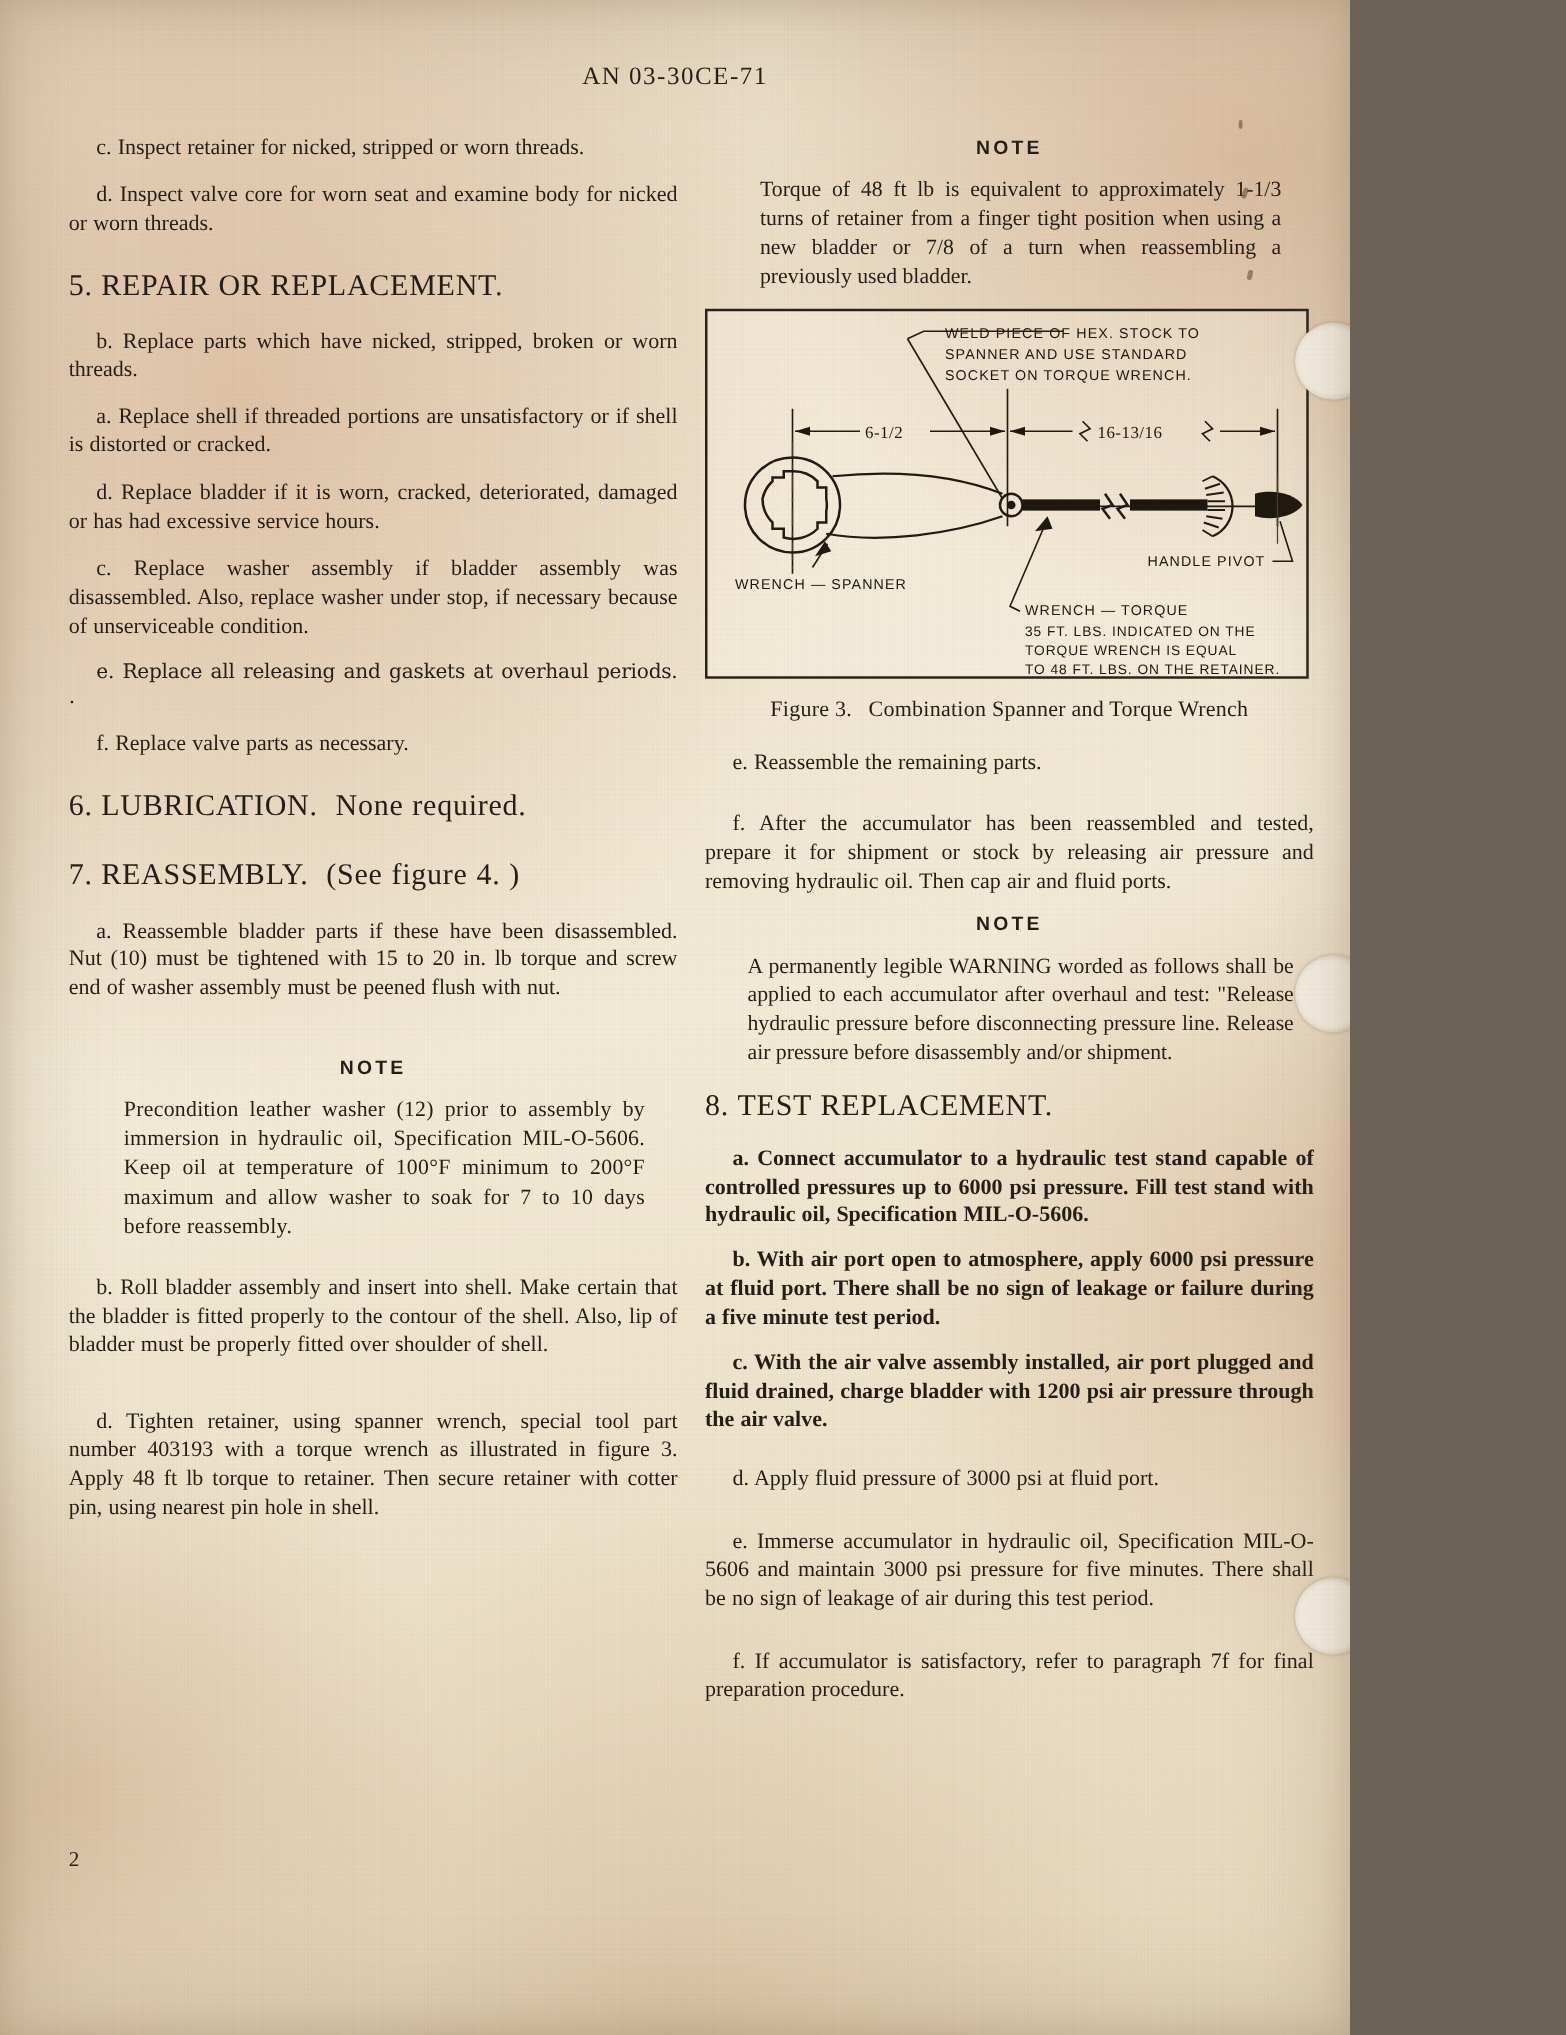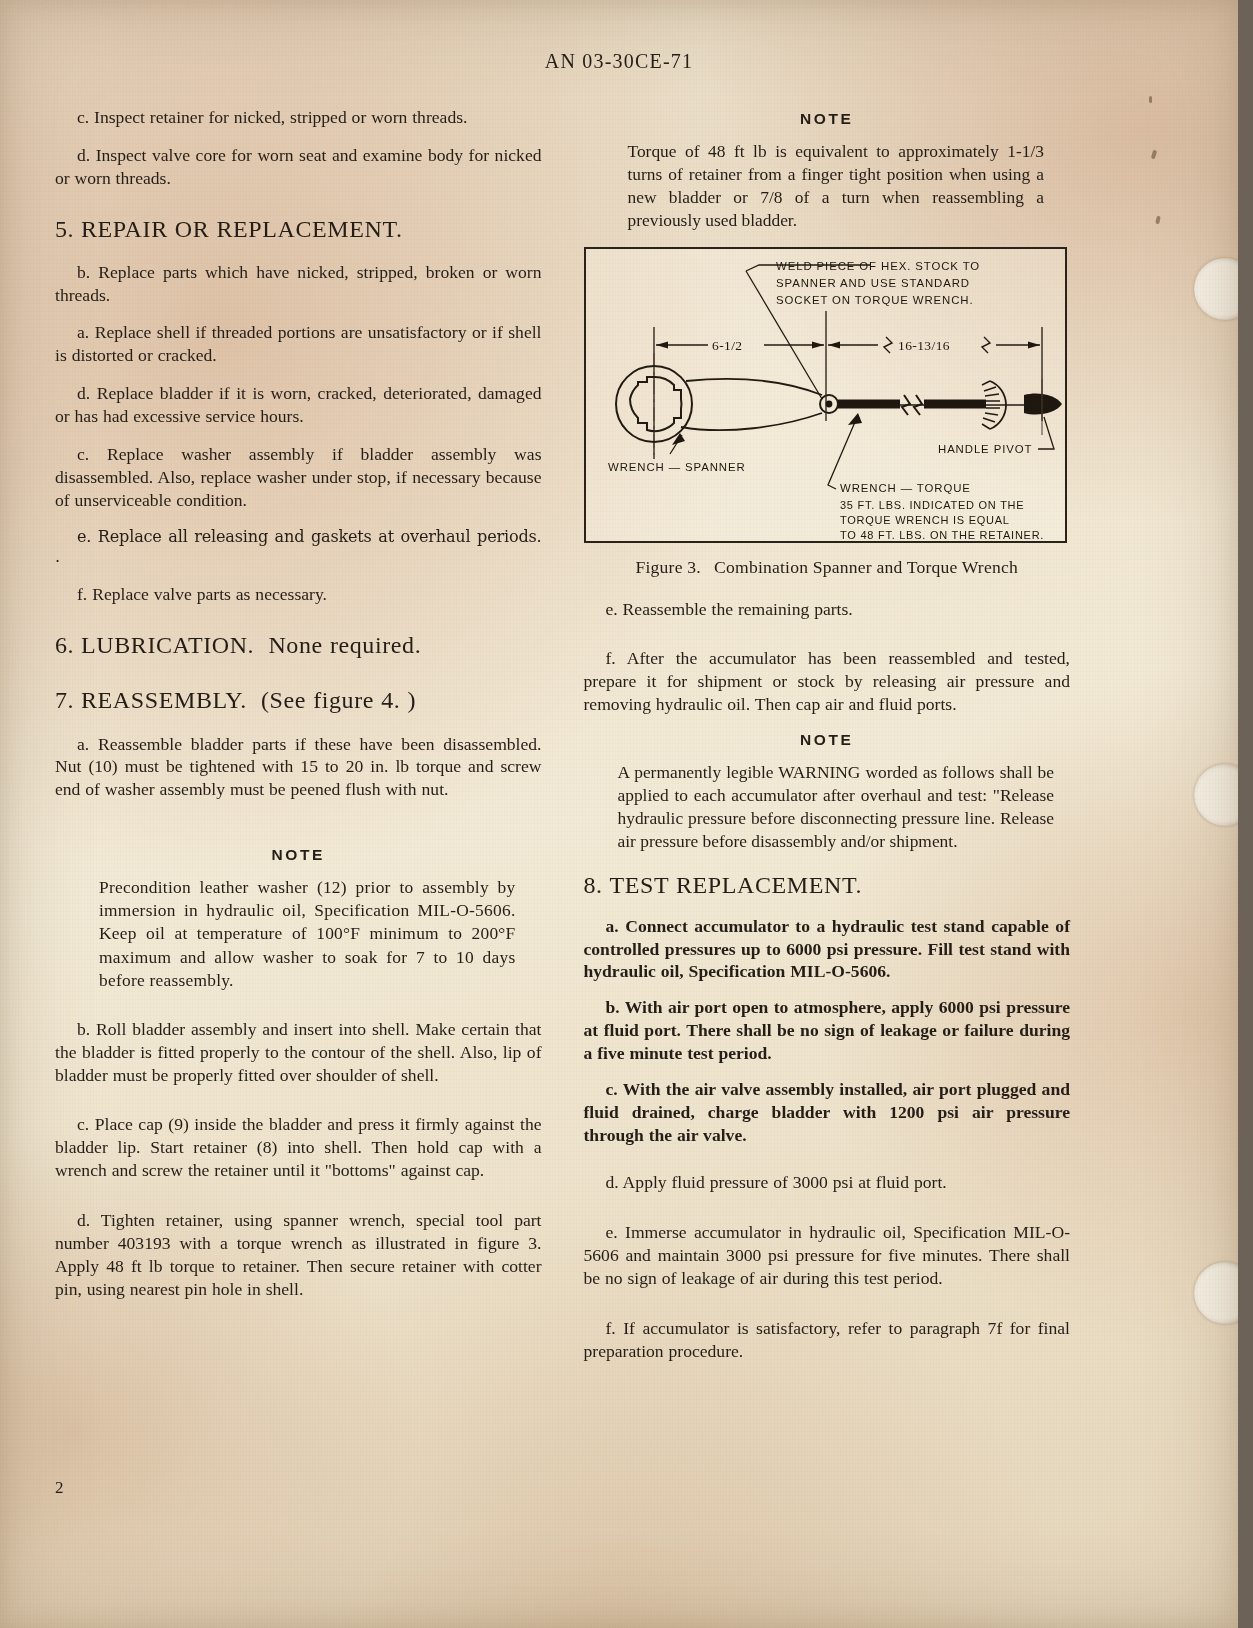--- a/index.html
+++ b/index.html
@@ -1,20 +1,20 @@
 <!DOCTYPE html>
 <html><head>
 <meta charset="utf-8">
 <style>
   html,body{margin:0;padding:0;background:#6d6257;}
   body{font-family:"Liberation Serif",serif;}
 
   #page{
     position:relative;
-    width:1238px;height:1628px;
+    width:1080px;height:1628px;
     overflow:hidden;
     background:
       radial-gradient(ellipse 70% 55% at 18% 20%, rgba(209,168,137,0.55) 0%, rgba(209,168,137,0.0) 62%),
       radial-gradient(ellipse 60% 40% at 92% 8%,  rgba(201,158,126,0.55) 0%, rgba(201,158,126,0.0) 60%),
       radial-gradient(ellipse 50% 35% at 96% 62%, rgba(206,166,133,0.45) 0%, rgba(206,166,133,0.0) 60%),
       radial-gradient(ellipse 45% 30% at 6% 88%,  rgba(198,159,126,0.45) 0%, rgba(198,159,126,0.0) 62%),
       radial-gradient(ellipse 55% 40% at 50% 100%, rgba(205,171,139,0.40) 0%, rgba(205,171,139,0.0) 65%),
       linear-gradient(170deg,#e7d9c2 0%,#efe4cf 28%,#f2ead6 50%,#ece0c8 74%,#e4d5ba 100%);
     color:#241d16;
   }
@@ -43,21 +43,21 @@
   #sheet{position:absolute;inset:0;}
 
   .runhead{
     position:absolute;left:0;right:0;top:50px;text-align:center;
     font-size:20px;letter-spacing:1.2px;color:#241d16;
   }
   .runhead-inner{display:inline-block;}
 
   .cols{
     position:absolute;left:55px;top:106px;width:1015px;
-    display:flex;gap:42px;
+    display:flex;gap:22px;
   }
   .col{width:487px;}
 
   p.b{
     margin:0 0 15px 0;
     font-size:17.6px;
     line-height:1.30;
     text-align:justify;
     text-indent:22px;
     word-spacing:.5px;
@@ -157,21 +157,20 @@
 
         <div class="gap-lg"></div>
 
         <div class="note-h">NOTE</div>
         <p class="note-body loose">Precondition leather washer (12) prior to assembly by immersion in hydraulic oil, Specification MIL-O-5606.  Keep oil at temperature of 100°F minimum to 200°F maximum and allow washer to soak for 7 to 10 days before reassembly.</p>
 
         <div class="gap-lg"></div>
 
         <p class="b">b.  Roll bladder assembly and insert into shell.  Make certain that the bladder is fitted properly to the contour of the shell.  Also, lip of bladder must be properly fitted over shoulder of shell.</p>
         <div class="gap-lg"></div>
-        <p class="b">c.  Place cap (9) inside the bladder and press it firmly against the bladder lip.  Start retainer (8) into shell. Then hold cap with a wrench and screw the retainer until it "bottoms" against cap.</p>
         <div class="gap-lg"></div>
         <p class="b">d.  Tighten retainer, using spanner wrench, special tool part number 403193 with a torque wrench as illustrated in figure 3.  Apply 48 ft lb torque to retainer. Then secure retainer with cotter pin, using nearest pin hole in shell.</p>
       </div>
 
       <div class="col">
 
         <div class="note-h" style="margin-top:4px">NOTE</div>
         <p class="note-body">Torque of 48 ft lb is equivalent to approximately 1-1/3 turns of retainer from a finger tight position when using a new bladder or 7/8 of a turn  when reassembling a previously used bladder.</p>
 
         <div class="figbox">

